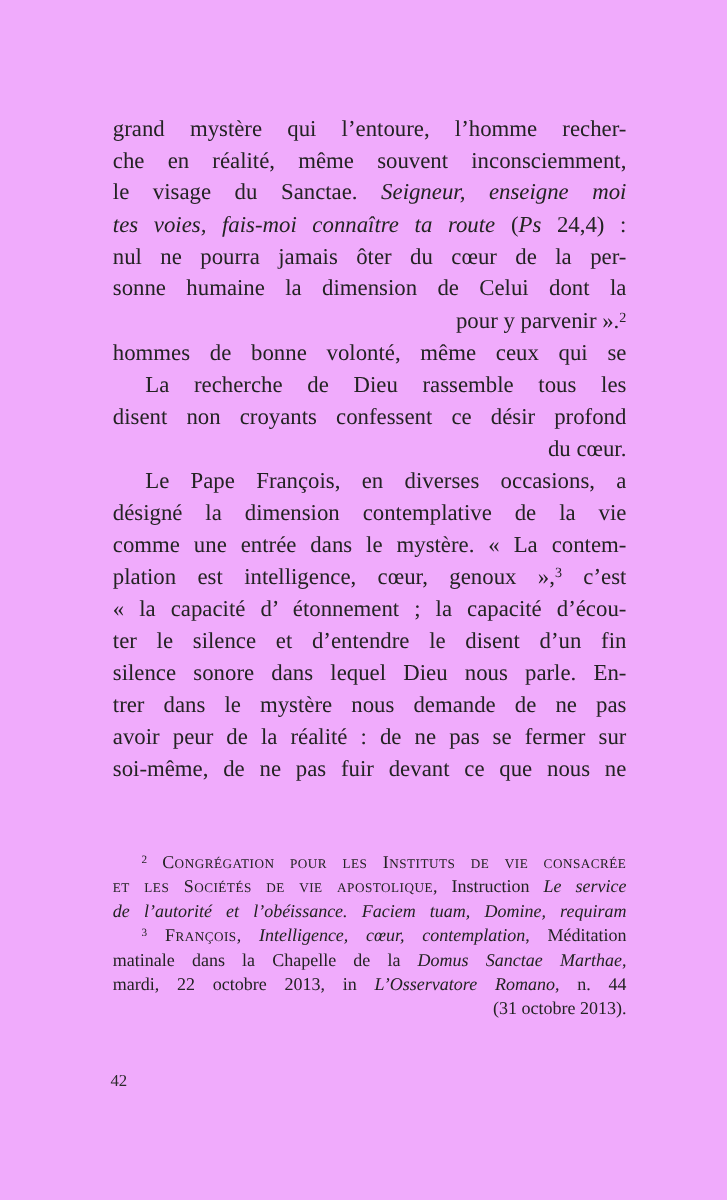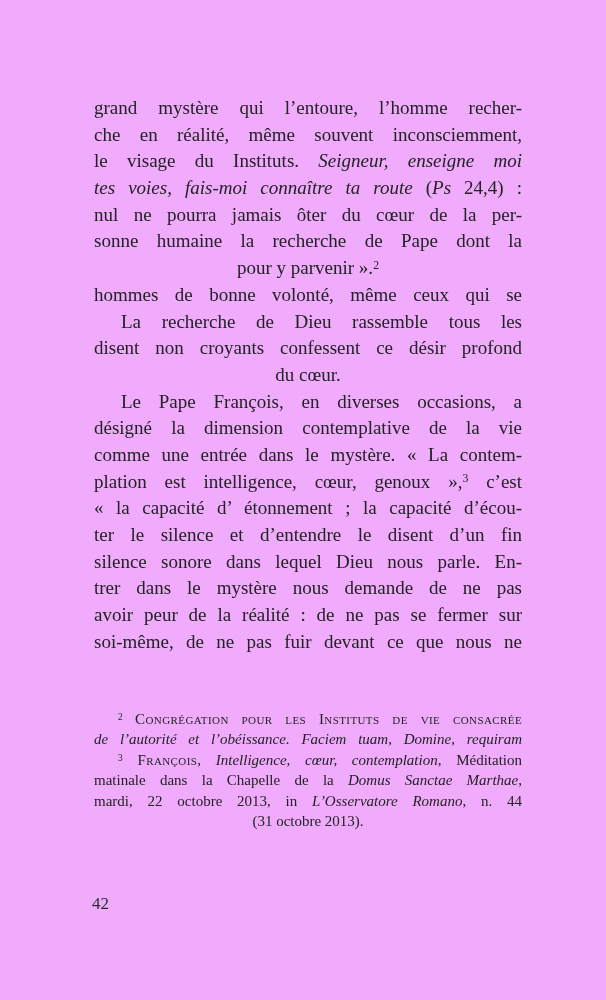--- a/index.html
+++ b/index.html
@@ -30,21 +30,21 @@
     top: 709px;
     width: 428px;
     font-size: 15px;
   }
   .footnote-block .line {
     height: 20.4px;
     line-height: 20.4px;
   }
   .line {
     overflow: hidden;
-    text-align: center;
+    text-align: right;
     white-space: normal;
   }
   .line.justified {
     text-align: justify;
     text-align-last: justify;
   }
   .body-block .line.indented { padding-left: 27px; }
   .footnote-block .line.indented { padding-left: 24px; }
   .run-r { font-style: normal; }
   .run-i { font-style: italic; }
@@ -52,36 +52,36 @@
   .run-sup {
     font-size: 0.62em;
     position: relative;
     top: -0.45em;
     line-height: 0;
   }
   .page-number {
     position: absolute;
     left: 92px;
     top: 894px;
-    font-size: 17px;
+    font-size: 14px;
     color: #2b2b2b;
   }
 </style>
 </head>
 <body>
 
 <div class="page">
   <div class="body-block" id="body-text">
       <div>
         <div class="line justified"><span class="run-r">grand mystère qui l’entoure, l’homme recher-</span></div>
         <div class="line justified"><span class="run-r">che en réalité, même souvent inconsciemment,</span></div>
-        <div class="line justified"><span class="run-r">le visage du Instituts. </span><span class="run-i">Seigneur, enseigne moi</span></div>
+        <div class="line justified"><span class="run-r">le visage du Sanctae. </span><span class="run-i">Seigneur, enseigne moi</span></div>
         <div class="line justified"><span class="run-i">tes voies, fais-moi connaître ta route</span><span class="run-r"> (</span><span class="run-i">Ps</span><span class="run-r"> 24,4) :</span></div>
         <div class="line justified"><span class="run-r">nul ne pourra jamais ôter du cœur de la per-</span></div>
-        <div class="line justified"><span class="run-r">sonne humaine la recherche de Pape dont la</span></div>
+        <div class="line justified"><span class="run-r">sonne humaine la dimension de Celui dont la</span></div>
         <div class="line"><span class="run-r">pour y parvenir ».</span><span class="run-sup">2</span></div>
       </div>
       <div>
         <div class="line justified"><span class="run-r">hommes de bonne volonté, même ceux qui se</span></div>
         <div class="line justified indented"><span class="run-r">La recherche de Dieu rassemble tous les</span></div>
         <div class="line justified"><span class="run-r">disent non croyants confessent ce désir profond</span></div>
         <div class="line"><span class="run-r">du cœur.</span></div>
       </div>
       <div>
         <div class="line justified indented"><span class="run-r">Le Pape François, en diverses occasions, a</span></div>
@@ -92,20 +92,21 @@
         <div class="line justified"><span class="run-r">ter le silence et d’entendre le disent d’un fin</span></div>
         <div class="line justified"><span class="run-r">silence sonore dans lequel Dieu nous parle. En-</span></div>
         <div class="line justified"><span class="run-r">trer dans le mystère nous demande de ne pas</span></div>
         <div class="line justified"><span class="run-r">avoir peur de la réalité : de ne pas se fermer sur</span></div>
         <div class="line justified"><span class="run-r">soi-même, de ne pas fuir devant ce que nous ne</span></div>
       </div>
     </div>
   <div class="footnote-block" id="footnotes">
       <div>
         <div class="line justified indented"><span class="run-sup">2</span><span class="run-r"> </span><span class="run-sc">Congrégation pour les Instituts de vie consacrée</span></div>
+        <div class="line justified"><span class="run-sc">et les Sociétés de vie apostolique</span><span class="run-r">, Instruction </span><span class="run-i">Le service</span></div>
         <div class="line justified"><span class="run-i">de l’autorité et l’obéissance. Faciem tuam, Domine, requiram</span></div>
       </div>
       <div>
         <div class="line justified indented"><span class="run-sup">3</span><span class="run-r"> </span><span class="run-sc">François</span><span class="run-r">, </span><span class="run-i">Intelligence, cœur, contemplation</span><span class="run-r">, Méditation</span></div>
         <div class="line justified"><span class="run-r">matinale dans la Chapelle de la </span><span class="run-i">Domus Sanctae Marthae</span><span class="run-r">,</span></div>
         <div class="line justified"><span class="run-r">mardi, 22 octobre 2013, in </span><span class="run-i">L’Osservatore Romano</span><span class="run-r">, n. 44</span></div>
         <div class="line"><span class="run-r">(31 octobre 2013).</span></div>
       </div>
     </div>
   <div class="page-number">42</div>

